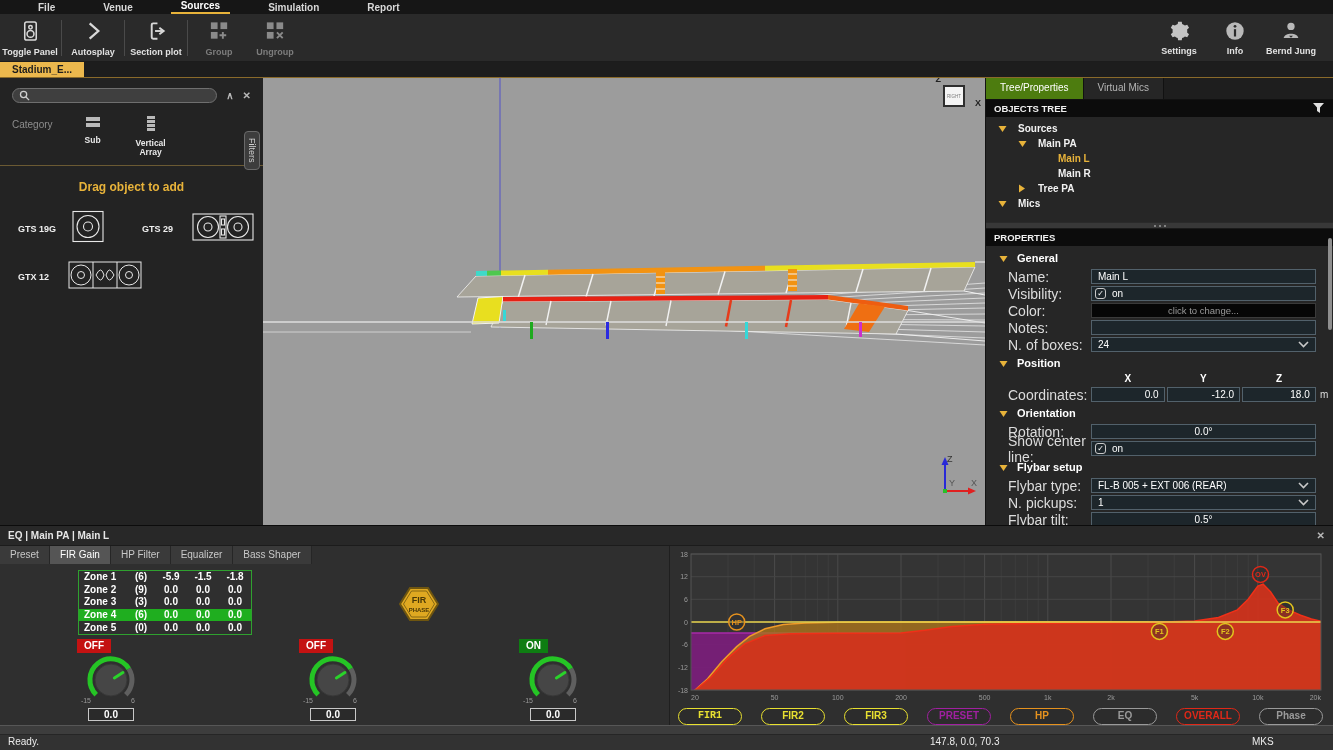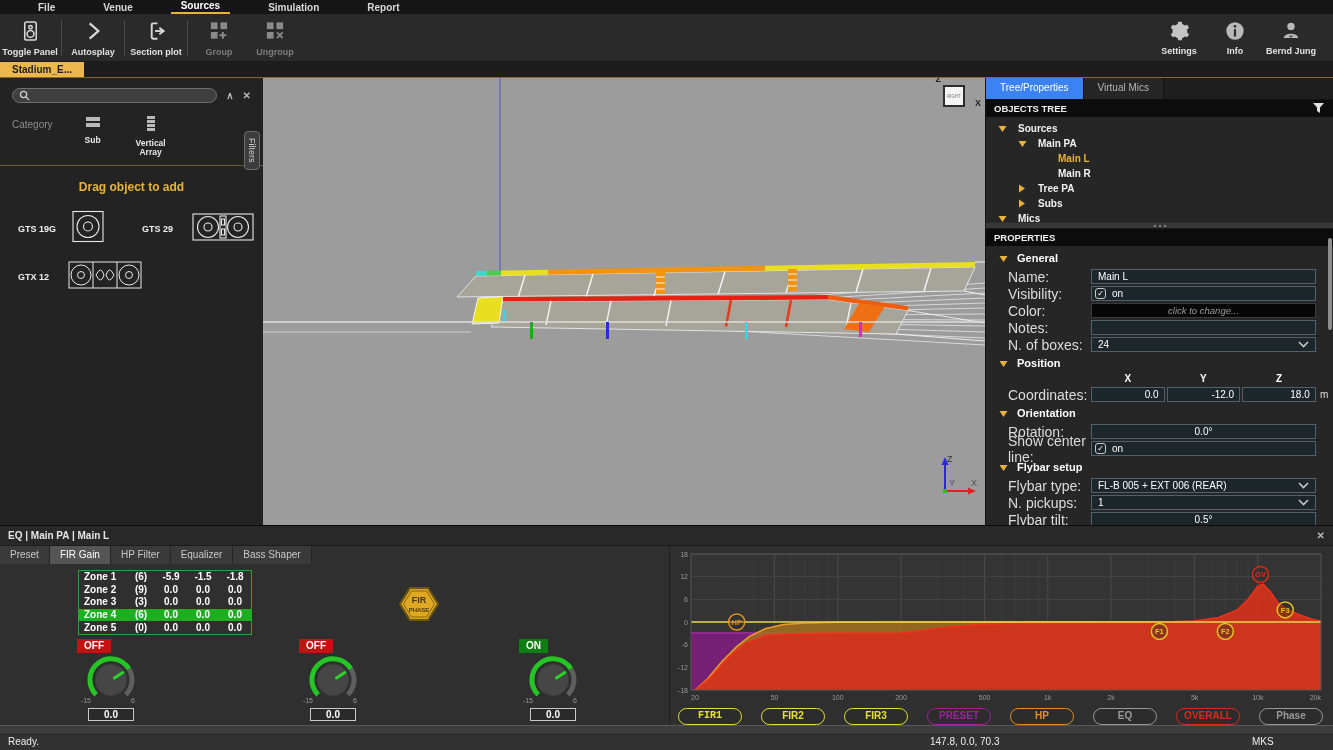--- a/index.html
+++ b/index.html
@@ -48,40 +48,40 @@
   .cube{position:absolute;top:7px;right:20px;width:22px;height:22px;background:#f4f4f4;border:2px solid #2e2e2e;display:flex;align-items:center;justify-content:center;}
   .cube .face{font-size:4.5px;color:#7a7a7a;letter-spacing:0;}
   .cube-z{position:absolute;top:-4px;right:44px;font-size:9px;color:#222;font-weight:bold;}
   .cube-x{position:absolute;top:20px;right:4px;font-size:9px;color:#222;font-weight:bold;}
   .gizmo{position:absolute;right:6px;bottom:26px;}
 
   
   .right-panel{width:348px;background:#262626;position:relative;flex:none;overflow:hidden;border-left:1px solid #141414;}
   .rp-tabs{display:flex;height:22px;background:#1e1e1e;border-bottom:1px solid #111;}
   .rp-tab{font-size:10px;padding:4px 14px;color:#b5b5b5;background:#262626;border-right:1px solid #111;cursor:pointer;}
-  .rp-tab.active{background:#3b82f6;color:#fff;}
+  .rp-tab.active{background:#4d7c0f;color:#fff;}
   .section-header{height:17px;background:#0c0c0c;display:flex;align-items:center;justify-content:space-between;padding:0 8px;}
   .section-header .sh-title{font-size:9.5px;font-weight:bold;color:#f0f0f0;}
   .tree{height:105px;padding-top:4px;overflow:hidden;}
   .tree-row{display:flex;align-items:center;height:15px;cursor:pointer;}
   .tree-arrow{width:12px;display:flex;justify-content:center;flex:none;}
   .tree-label{font-size:10px;font-weight:bold;color:#f2f2f2;margin-left:10px;}
   .tree-label.selected{color:#e8b33a;}
   .splitter{height:7px;background:#383838;border-top:1px solid #2a2a2a;border-bottom:1px solid #1a1a1a;display:flex;align-items:center;justify-content:center;gap:3px;cursor:row-resize;}
   .splitter i{width:2px;height:2px;background:#9a9a9a;border-radius:50%;}
   .props{overflow:hidden;height:280px;padding-top:2px;}
   .psec-header{display:flex;align-items:center;gap:9px;height:20px;padding-left:13px;}
   .psec-header .ptitle{font-size:11px;font-weight:bold;color:#fff;}
   .prow{display:flex;align-items:center;height:17px;padding-left:22px;}
   .prow .plabel{width:83px;flex:none;font-size:14px;color:#dcdcdc;}
   .pfield{height:15px;background:#1d262b;border:1px solid #52616b;display:flex;align-items:center;font-size:10px;color:#fff;}
   .pfield.full{width:225px;}
   .pfield.txt{padding-left:6px;}
   .pfield.ctr{justify-content:center;}
-  .pfield.colorf{background:#060606;border-color:#3a3a3a;justify-content:center;color:#9a9a9a;font-size:9.5px;font-style:italic;}
+  .pfield.colorf{background:#060606;border-color:#3a3a3a;justify-content:center;color:#9a9a9a;font-size:9.5px;}
   .pfield.sel{justify-content:space-between;padding:0 6px;}
   .coordrow{display:flex;gap:2px;width:225px;}
   .coordrow .pfield{width:73.6px;justify-content:flex-end;padding-right:5px;}
   .coord-head{display:flex;gap:2px;width:225px;margin-left:105px;height:13px;}
   .coord-head span{width:73.6px;text-align:center;font-size:10px;font-weight:bold;color:#fff;}
   .unit{font-size:10px;color:#dcdcdc;margin-left:4px;}
   .cbx{width:11px;height:11px;border:1.5px solid #c8c8c8;border-radius:3px;color:#fff;font-size:8px;line-height:9px;text-align:center;margin:0 6px 0 3px;flex:none;}
   .rp-scroll{position:absolute;right:1px;top:160px;width:4px;height:92px;background:#8f8f8f;border-radius:2px;}
 
   
@@ -415,28 +415,20 @@
             <span class="tree-arrow"></span>
             <span class="tree-label">Main R</span>
           </div>
           <div class="tree-row" style="padding-left: 30px;">
             <span class="tree-arrow">
               <svg width="8" height="9" viewBox="0 0 8 9">
                 <path d="M1 0.5 V8.5 L7 4.5 Z" fill="#e8b33a"></path>
               </svg>
             </span>
             <span class="tree-label">Tree PA</span>
-          </div>
-          <div class="tree-row" style="padding-left: 30px;">
-            <span class="tree-arrow">
-              <svg width="8" height="9" viewBox="0 0 8 9">
-                <path d="M1 0.5 V8.5 L7 4.5 Z" fill="#e8b33a"></path>
-              </svg>
-            </span>
-            <span class="tree-label">Subs</span>
           </div>
           <div class="tree-row" style="padding-left: 10px;">
             <span class="tree-arrow">
               <svg width="9" height="8" viewBox="0 0 9 8">
                 <path d="M0.5 1 H8.5 L4.5 7 Z" fill="#e8b33a"></path>
               </svg>
             </span>
             <span class="tree-label">Mics</span>
           </div>
         </div>

